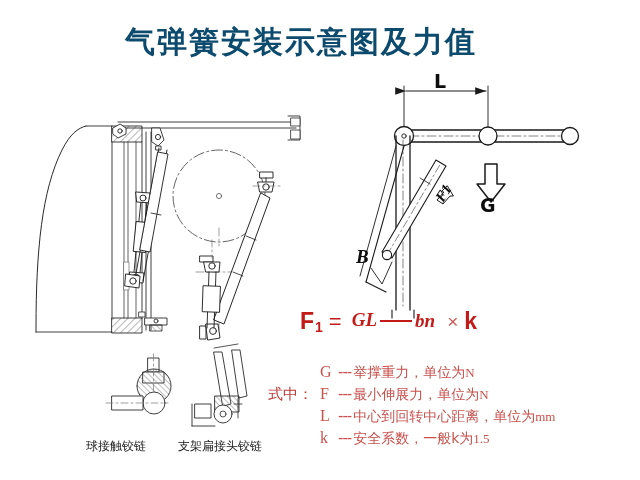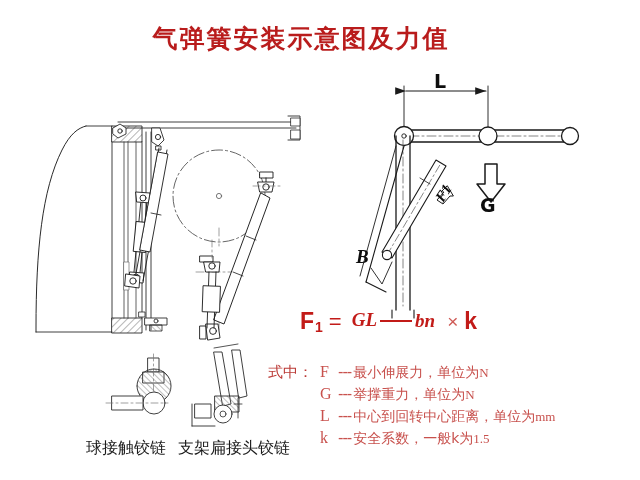--- a/index.html
+++ b/index.html
@@ -22,24 +22,24 @@
     height: 480px;
     background: #ffffff;
   }
   #title {
     position: absolute;
     left: 0;
     top: 22px;
     width: 602px;
     text-align: center;
     font-family: "DejaVu Sans", "Liberation Sans", sans-serif;
-    font-size: 25px;
+    font-size: 30px;
     font-weight: bold;
     letter-spacing: 2px;
-    color: #b91c1c;
+    color: #0c4a6e;
     white-space: nowrap;
   }
   .svg-layer {
     position: absolute;
     left: 0; top: 0;
     width: 640px;
     height: 480px;
   }
   
   #formula {
@@ -122,21 +122,21 @@
     padding-right: 2px;
     color: #c8514d;
   }
   #legend .txt { font-size: 14px; }
   #legend .unit { font-family: "Liberation Serif", serif; font-size: 13px; }
 
   
   .caption {
     position: absolute;
     font-family: "DejaVu Sans", "Liberation Sans", sans-serif;
-    font-size: 16px;
+    font-size: 12px;
     color: #1a1a1a;
     white-space: nowrap;
   }
   #caption-ball { left: 86px; top: 438px; }
   #caption-flat { left: 178px; top: 438px; text-align: center; }
 
   
   .dlabel {
     position: absolute;
     font-family: "DejaVu Sans", "Liberation Sans", sans-serif;
@@ -373,24 +373,24 @@
       <span class="num">GL</span>
       <span class="bar"></span>
       <span class="den">bn</span>
     </span>
     <span class="times">×</span>
     <span class="kk">k</span>
   </div>
 
   <div id="legend">
     <span class="row">
-      <span class="lead">式中：</span><span class="sym">F</span><span class="dash">---</span><span class="txt">最小伸展力，单位为</span><span class="unit">N</span>
+      <span class="lead"></span><span class="sym">G</span><span class="dash">---</span><span class="txt">举撑重力，单位为</span><span class="unit">N</span>
     </span>
     <span class="row">
-      <span class="lead"></span><span class="sym">G</span><span class="dash">---</span><span class="txt">举撑重力，单位为</span><span class="unit">N</span>
+      <span class="lead">式中：</span><span class="sym">F</span><span class="dash">---</span><span class="txt">最小伸展力，单位为</span><span class="unit">N</span>
     </span>
     <span class="row">
       <span class="lead"></span><span class="sym">L</span><span class="dash">---</span><span class="txt">中心到回转中心距离，单位为</span><span class="unit">mm</span>
     </span>
     <span class="row">
       <span class="lead"></span><span class="sym">k</span><span class="dash">---</span><span class="txt">安全系数，一般k为</span><span class="unit">1.5</span>
     </span>
   </div>
 
   <div class="caption" id="caption-ball">球接触铰链</div>

